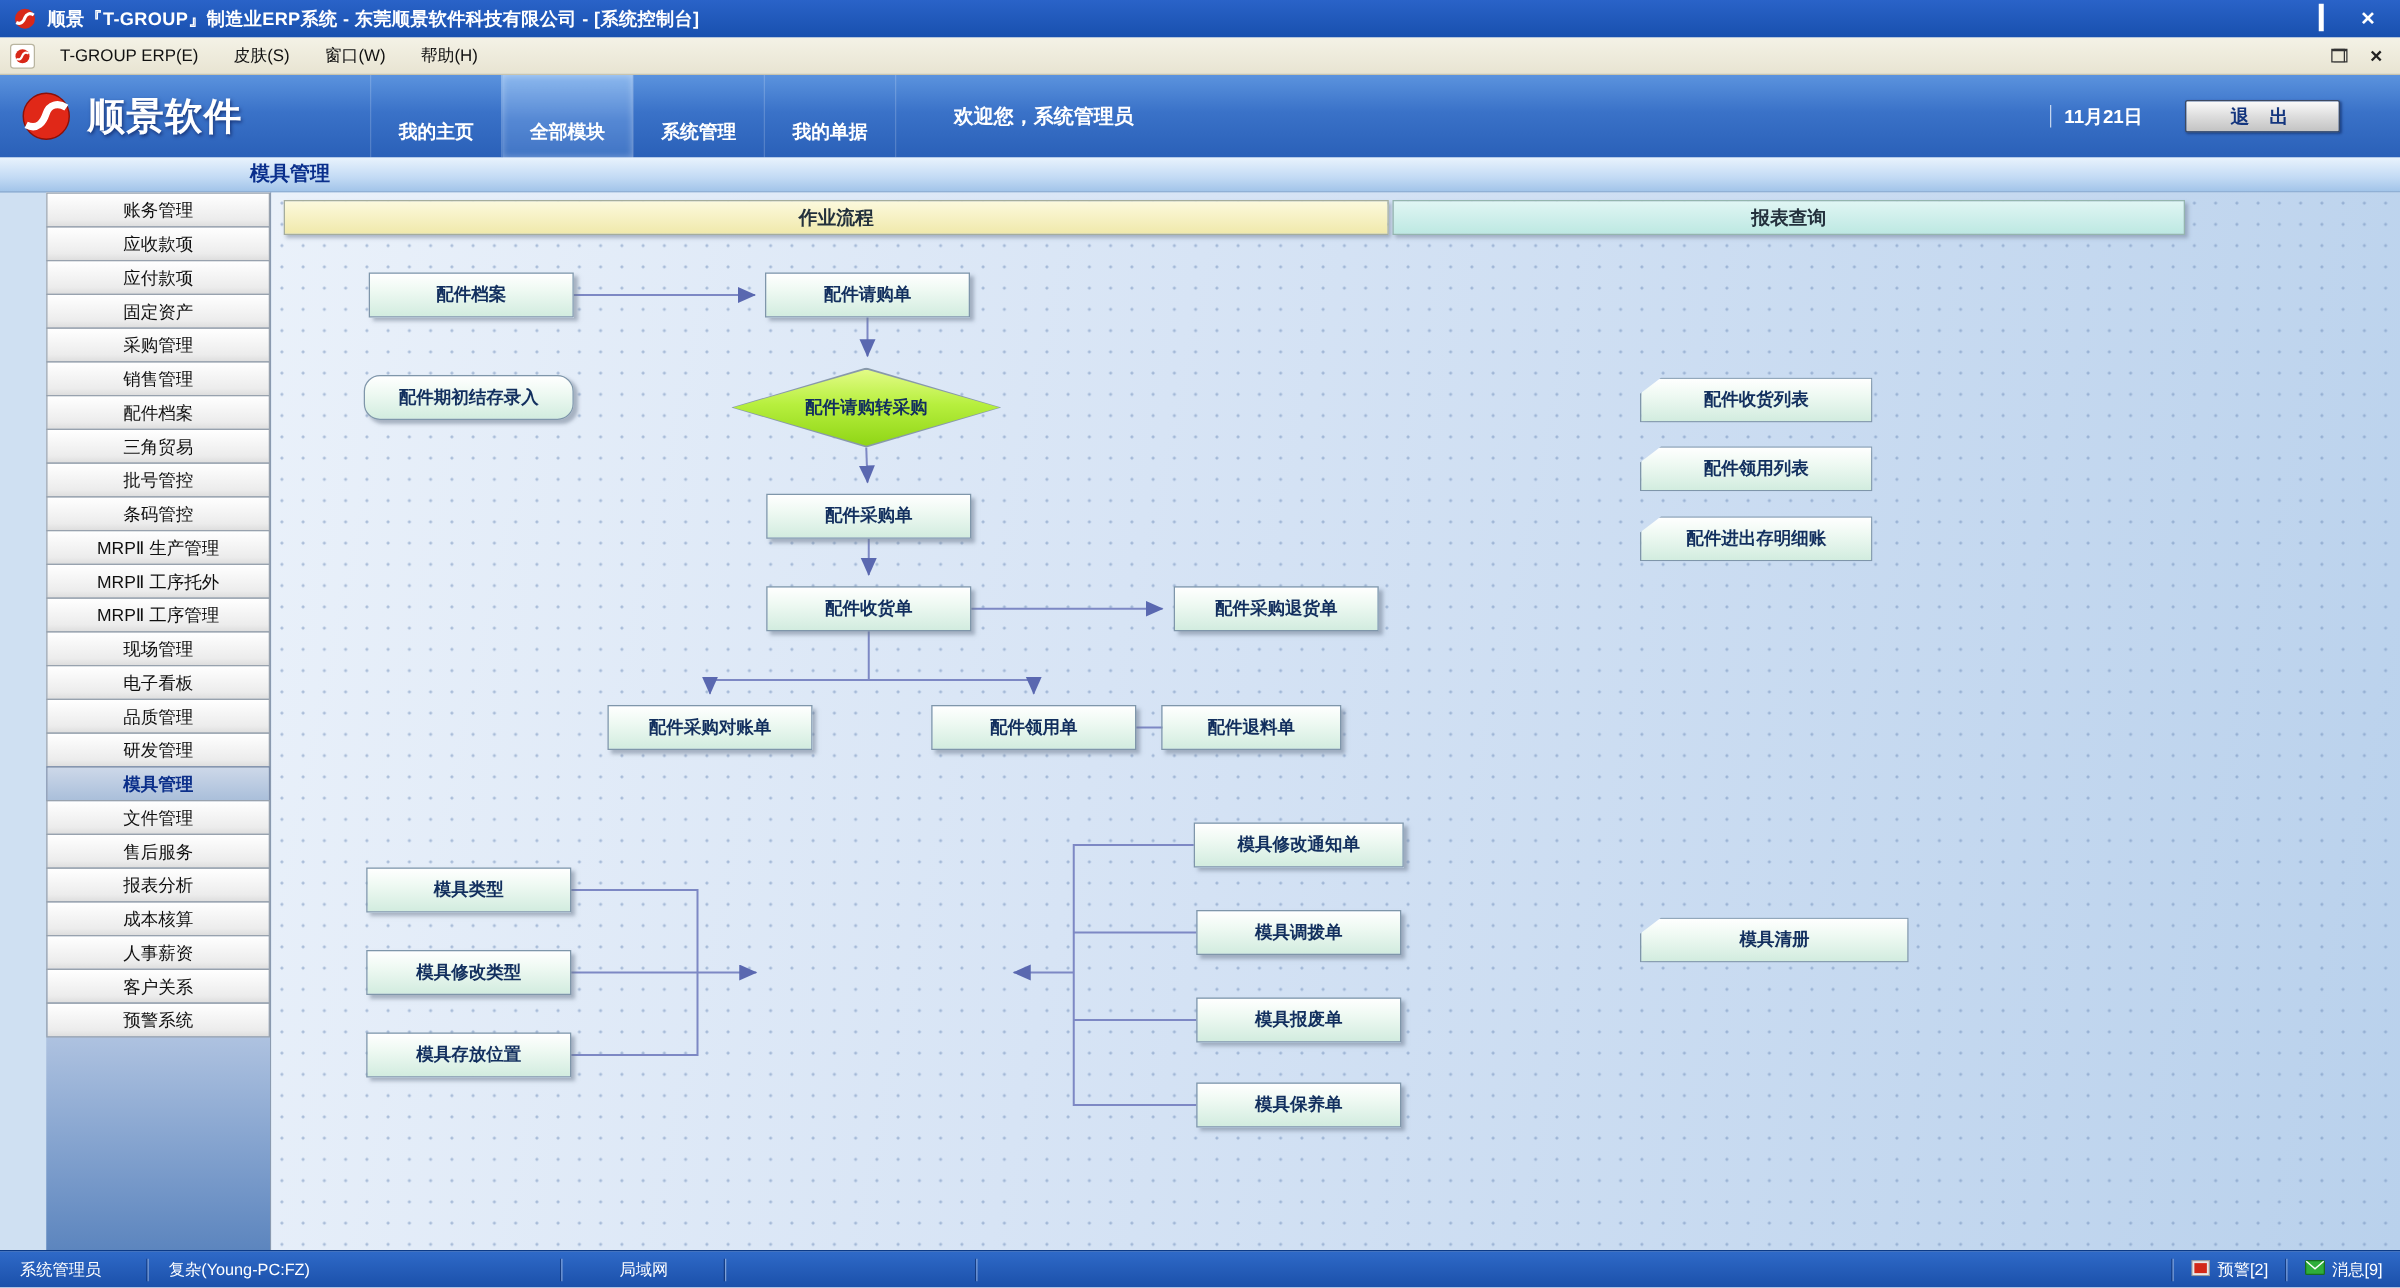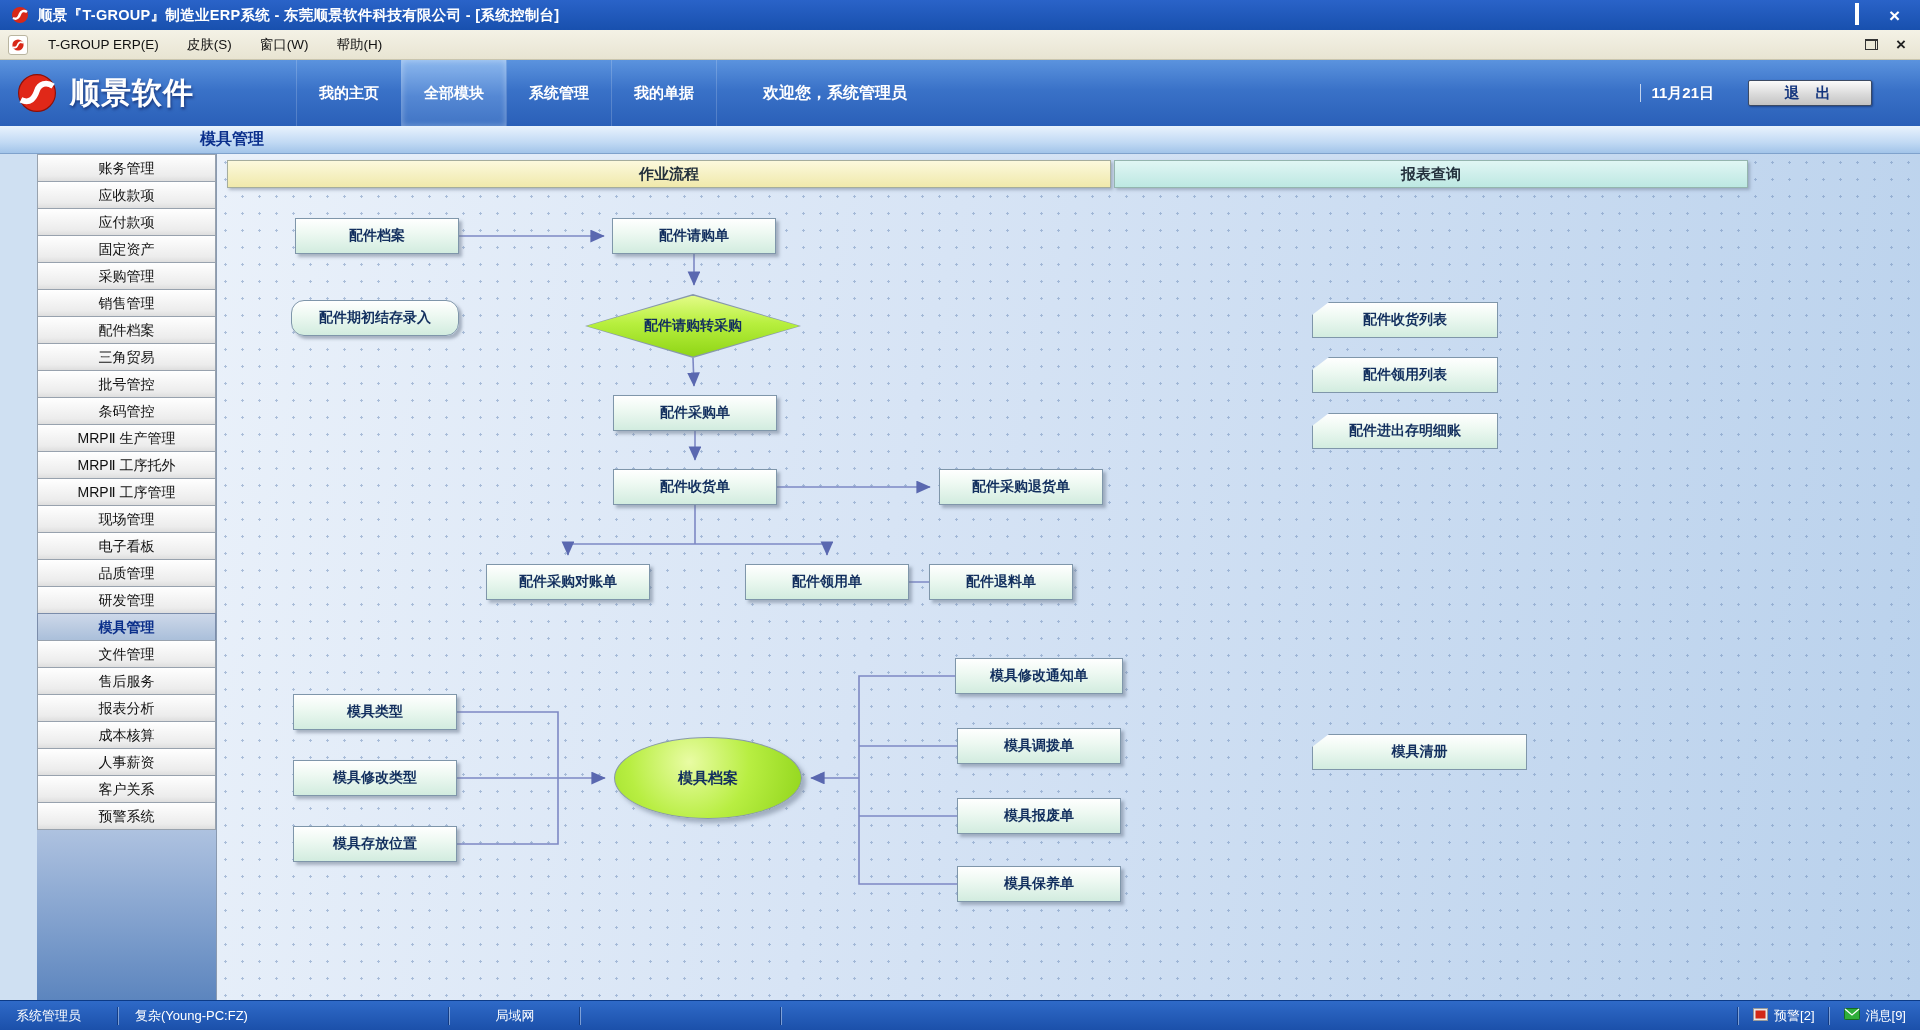--- a/index.html
+++ b/index.html
@@ -24,21 +24,21 @@
   .mdi-restore { position:relative; width:13px; height:11px; }
   .mdi-restore::before { content:""; position:absolute; right:0; top:0; width:9px; height:8px; border:1.5px solid #333; border-top-width:2.5px; }
   .mdi-restore::after { content:""; position:absolute; left:0; bottom:0; width:9px; height:8px; border:1.5px solid #333; border-top-width:2.5px; background:#ece9d8; }
   .mdi-close { color:#222; font-size:17px; font-weight:bold; line-height:17px; }
 
   
   .header { height:66px; background:linear-gradient(180deg,#5b93de 0%,#3a72c8 45%,#2a60b8 100%); display:flex; align-items:center; flex:0 0 auto; }
   .brand { display:flex; align-items:center; gap:10px; padding-left:14px; width:240px; flex:0 0 auto; }
   .brand-text { color:#fff; font-size:30px; font-weight:bold; text-shadow:1px 2px 3px rgba(0,10,60,.55); letter-spacing:1px; white-space:nowrap; }
   .nav-tabs { display:flex; height:100%; margin-left:56px; }
-  .nav-tab { color:#fff; font-size:15px; font-weight:bold; padding:0 22px; line-height:66px; border-left:1px solid rgba(255,255,255,.18); white-space:nowrap; }
+  .nav-tab { color:#fff; font-size:15px; font-weight:bold; padding:13px 22px; line-height:66px; border-left:1px solid rgba(255,255,255,.18); white-space:nowrap; }
   .nav-tab:last-child { border-right:1px solid rgba(255,255,255,.18); }
   .nav-tab.active { background:linear-gradient(180deg,#8cb8ee 0%,#5588d4 55%,#4074c4 100%); box-shadow:inset 0 0 6px rgba(255,255,255,.35); }
   .welcome { color:#fff; font-size:16px; font-weight:bold; margin-left:46px; white-space:nowrap; }
   .header-spacer { flex:1; }
   .date-sep { width:1px; height:18px; background:rgba(255,255,255,.7); margin-right:10px; }
   .date { color:#fff; font-size:15px; font-weight:bold; margin-right:34px; white-space:nowrap; }
   .exit-btn { width:124px; height:26px; margin-right:48px; background:linear-gradient(180deg,#fbfbfb 0%,#dddddd 50%,#c3c3c3 100%); border:1px solid #3c4a63; border-radius:2px; color:#13357e; font-size:15px; font-weight:bold; letter-spacing:6px; padding-left:1px; font-family:inherit; box-shadow:1px 1px 2px rgba(0,20,70,.45); }
 
   
   .pagetitle-bar { height:28px; background:linear-gradient(180deg,#e9f3fd 0%,#c2daf4 60%,#a2c4e9 100%); border-bottom:1px solid #7fa2cc; display:flex; align-items:center; padding-left:200px; flex:0 0 auto; }
@@ -230,21 +230,20 @@
       <div class="node box" style="left:712px;top:410px;width:144px;">配件退料单</div>
 
       <div class="node flag" style="left:1095px;top:148px;width:186px;">配件收货列表</div>
       <div class="node flag" style="left:1095px;top:203px;width:186px;">配件领用列表</div>
       <div class="node flag" style="left:1095px;top:259px;width:186px;">配件进出存明细账</div>
 
       <div class="node box" style="left:76px;top:540px;width:164px;">模具类型</div>
       <div class="node box" style="left:76px;top:606px;width:164px;">模具修改类型</div>
       <div class="node box" style="left:76px;top:672px;width:164px;">模具存放位置</div>
 
-      <div class="node ellipse" style="left:397px;top:583px;">模具档案</div>
 
       <div class="node box" style="left:738px;top:504px;width:168px;">模具修改通知单</div>
       <div class="node box" style="left:740px;top:574px;width:164px;">模具调拨单</div>
       <div class="node box" style="left:740px;top:644px;width:164px;">模具报废单</div>
       <div class="node box" style="left:740px;top:712px;width:164px;">模具保养单</div>
 
       <div class="node flag" style="left:1095px;top:580px;width:215px;">模具清册</div>
 
     </div>
   </div>

